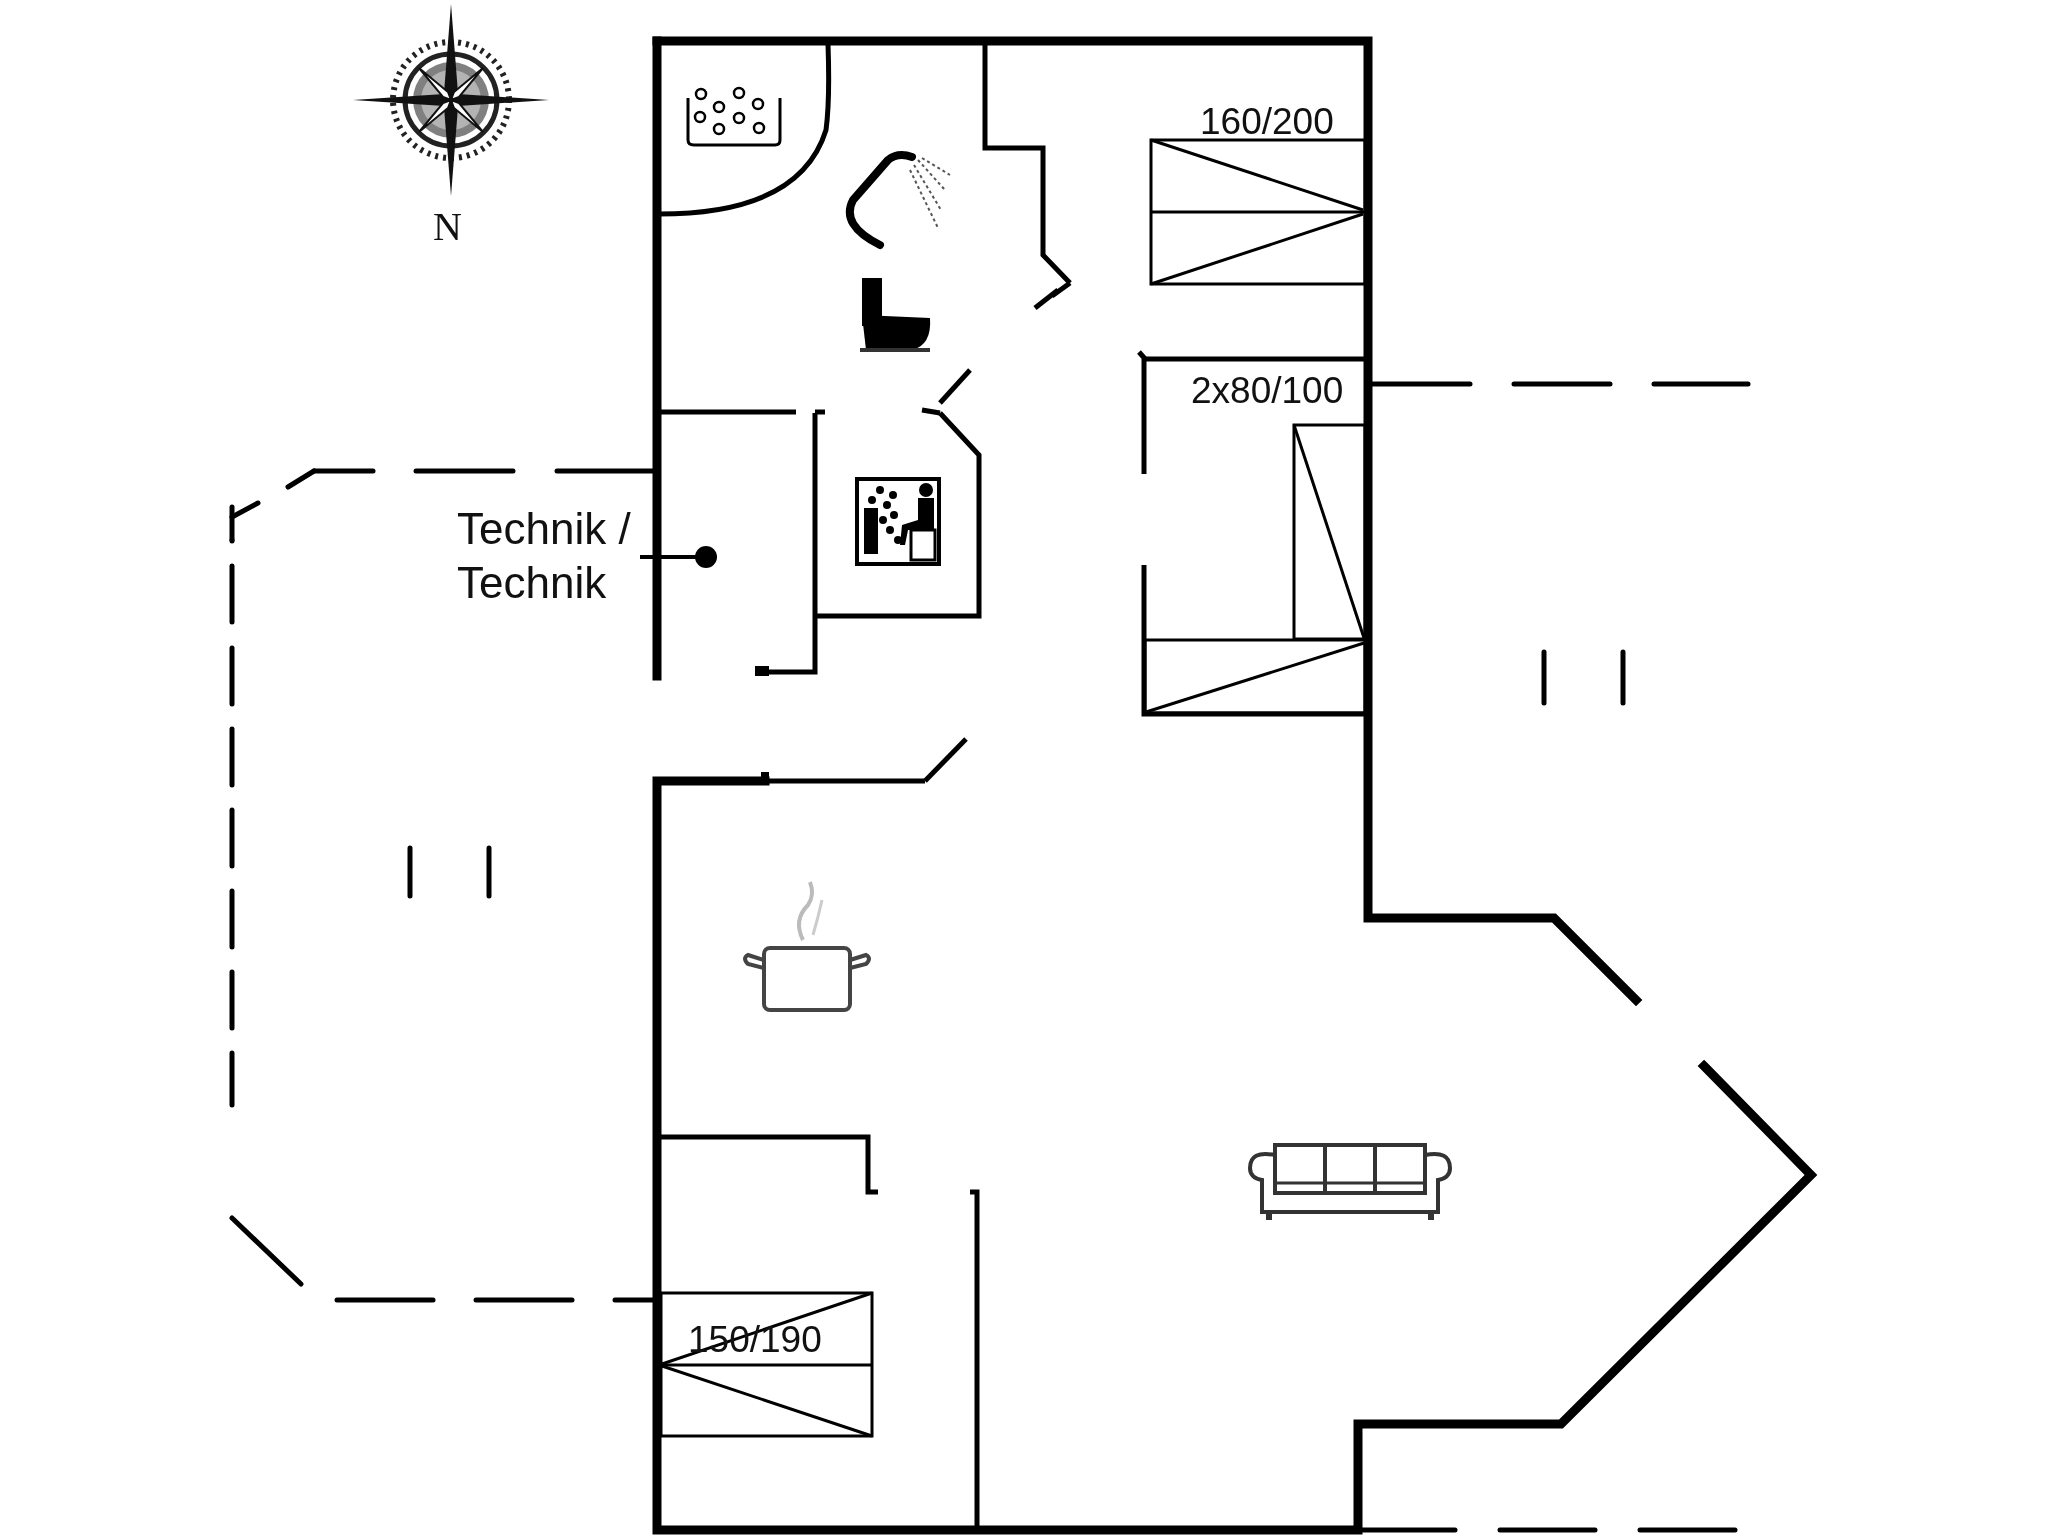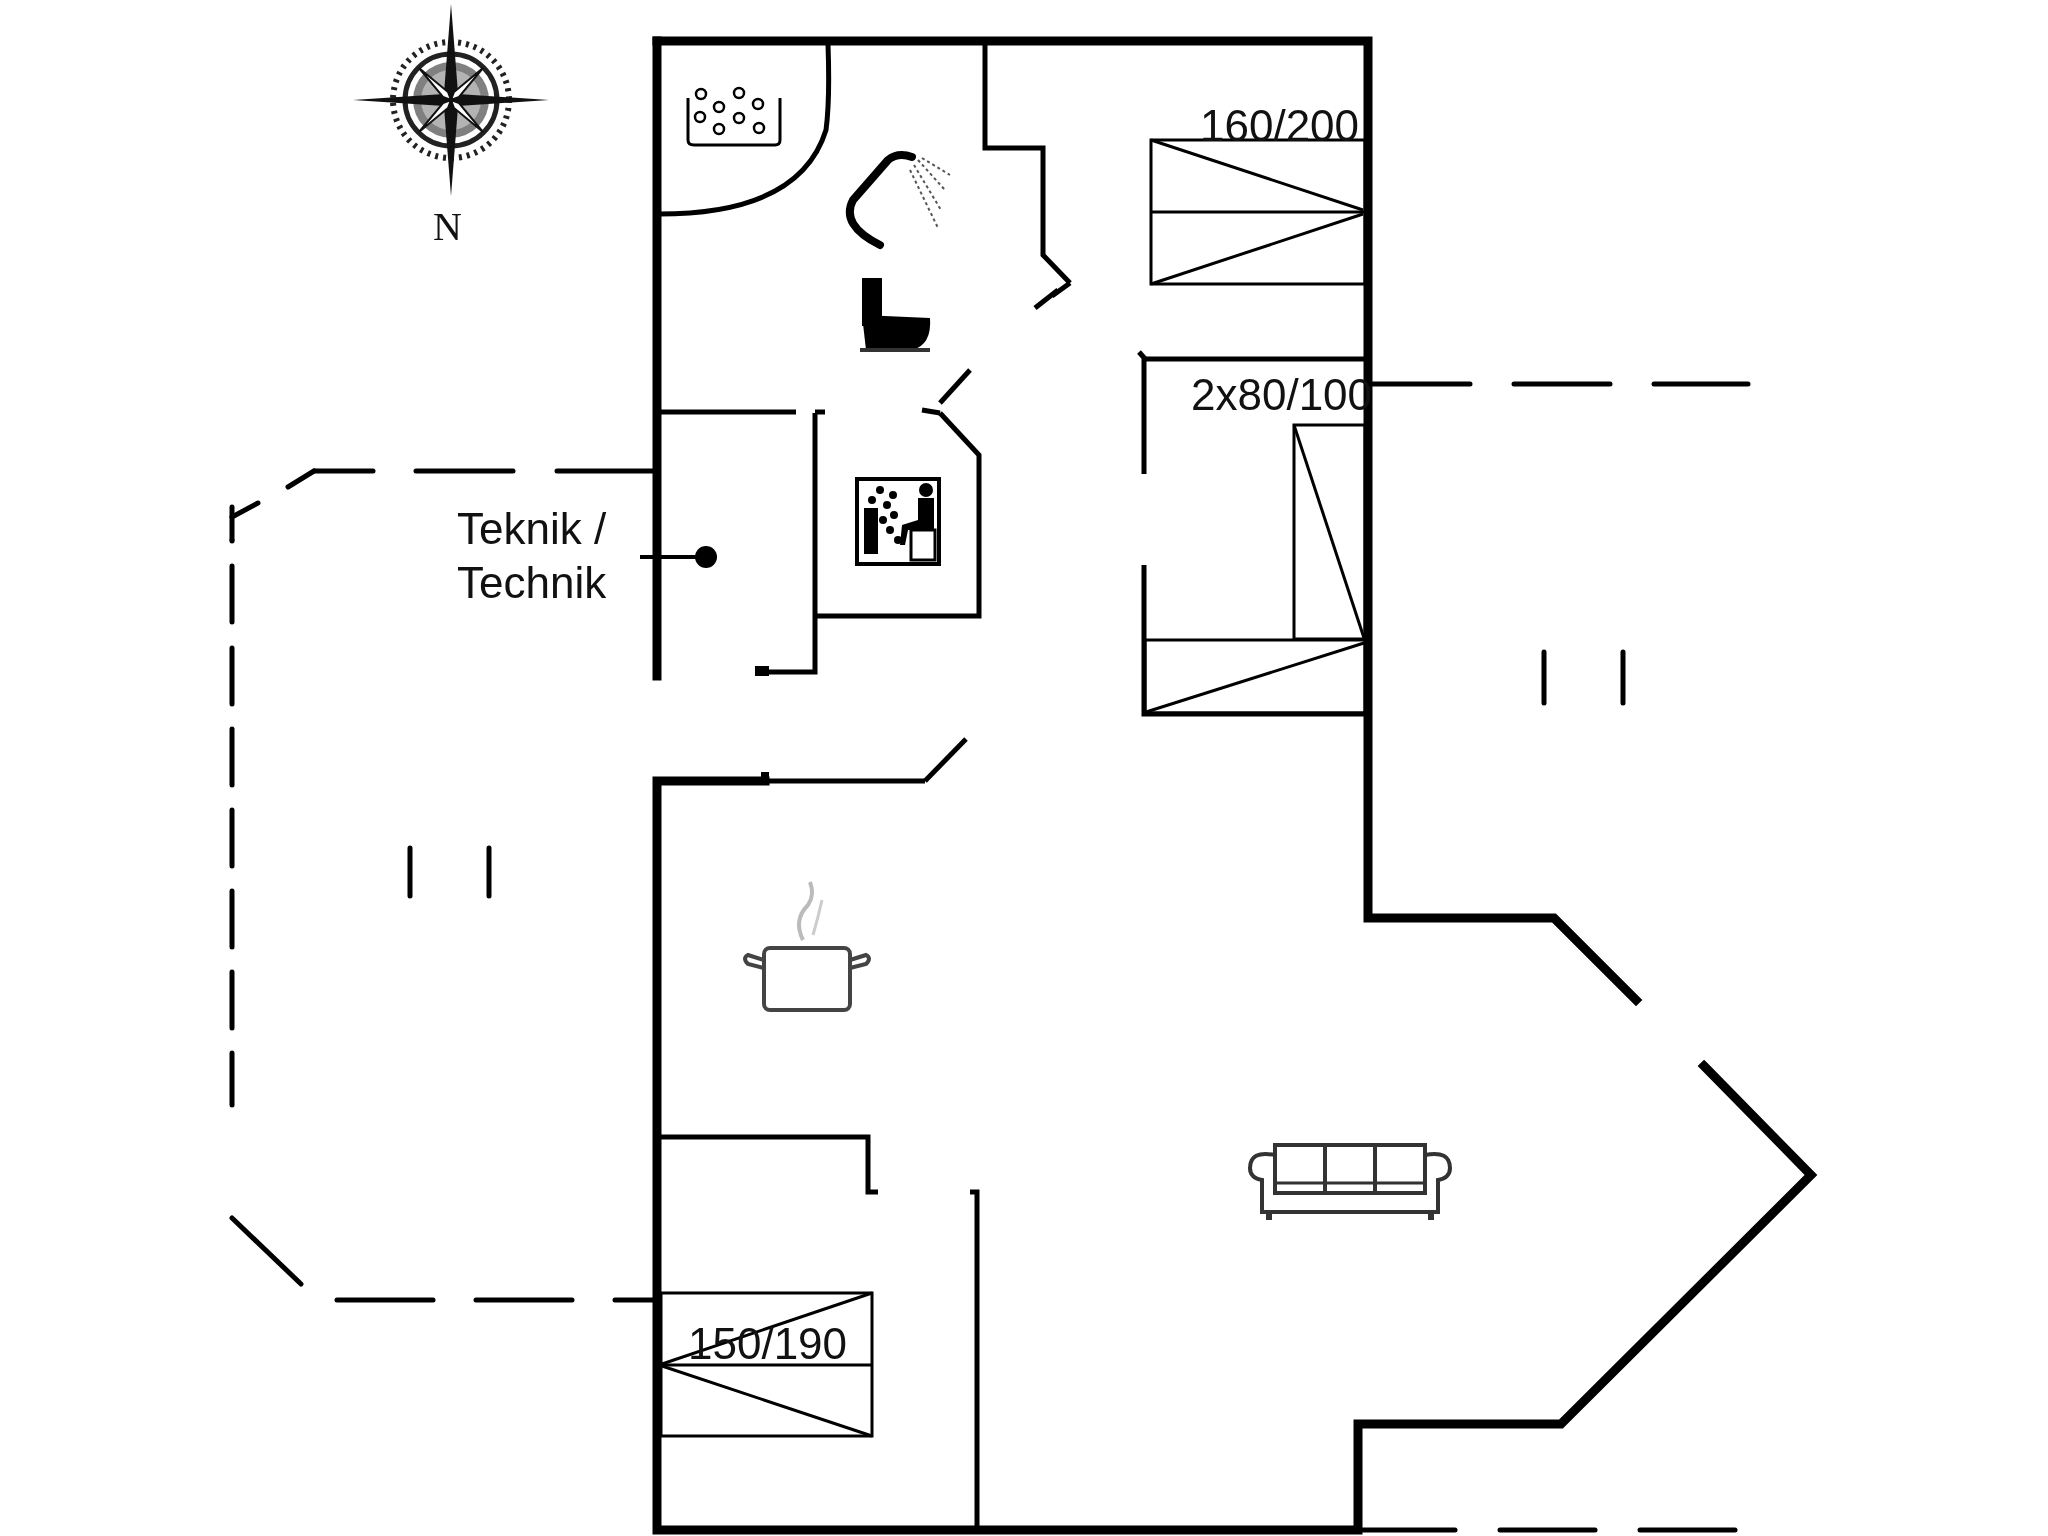--- a/index.html
+++ b/index.html
@@ -3,21 +3,21 @@
 <meta charset="utf-8">
 <style>
   html, body { margin:0; padding:0; background:#ffffff; }
   body { width:2048px; height:1536px; position:relative; overflow:hidden; font-family:"Liberation Sans", sans-serif; }
   svg { position:absolute; left:0; top:0; }
   .wall { stroke:#000; stroke-width:9; fill:none; stroke-linecap:square; stroke-linejoin:miter; }
   .inner { stroke:#000; stroke-width:5; fill:none; stroke-linecap:butt; }
   .thin { stroke:#000; stroke-width:3; fill:none; }
   .dash { stroke:#000; stroke-width:5; fill:none; stroke-linecap:round; }
   .lbl { position:absolute; color:#111; font-family:"Liberation Sans", sans-serif; white-space:nowrap; }
-  .bedlbl { font-size:44px; }
+  .bedlbl { font-size:37px; }
   .roomlbl { font-size:44px; line-height:54px; }
   .north { font-family:"Liberation Serif", serif; font-size:40px; }
 </style>
 </head>
 <body>
 
 <svg width="2048" height="1536" viewBox="0 0 2048 1536">
 
   <g transform="translate(451,100)">
     <circle r="58" fill="none" stroke="#222" stroke-width="6" stroke-dasharray="3 5"></circle>
@@ -211,15 +211,15 @@
   </g>
 </svg>
 
 <div class="lbl north" style="left:433px; top:203px;">N</div>
 
 <div class="lbl bedlbl" style="left:1200px; top:101px;">160/200</div>
 <div class="lbl bedlbl" style="left:1191px; top:370px;">2x80/100</div>
 <div class="lbl bedlbl" style="left:688px; top:1319px;">150/190</div>
 
 <div class="lbl roomlbl" style="left:457px; top:502px;">
-  <div>Teknik /</div>
+  <div>Technik /</div>
   <div>Technik</div>
 </div>
 
 </body></html>

